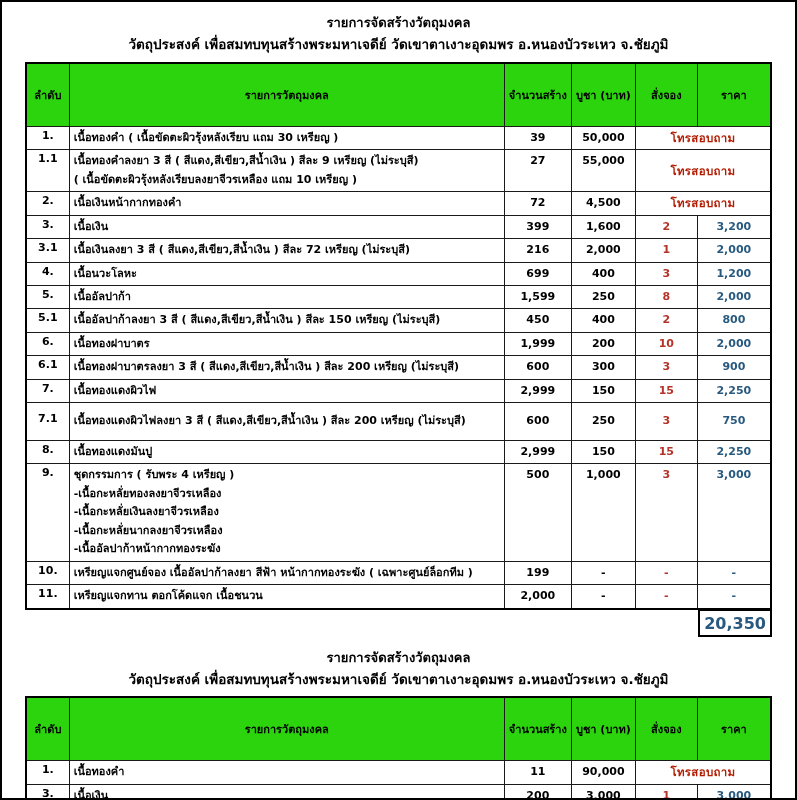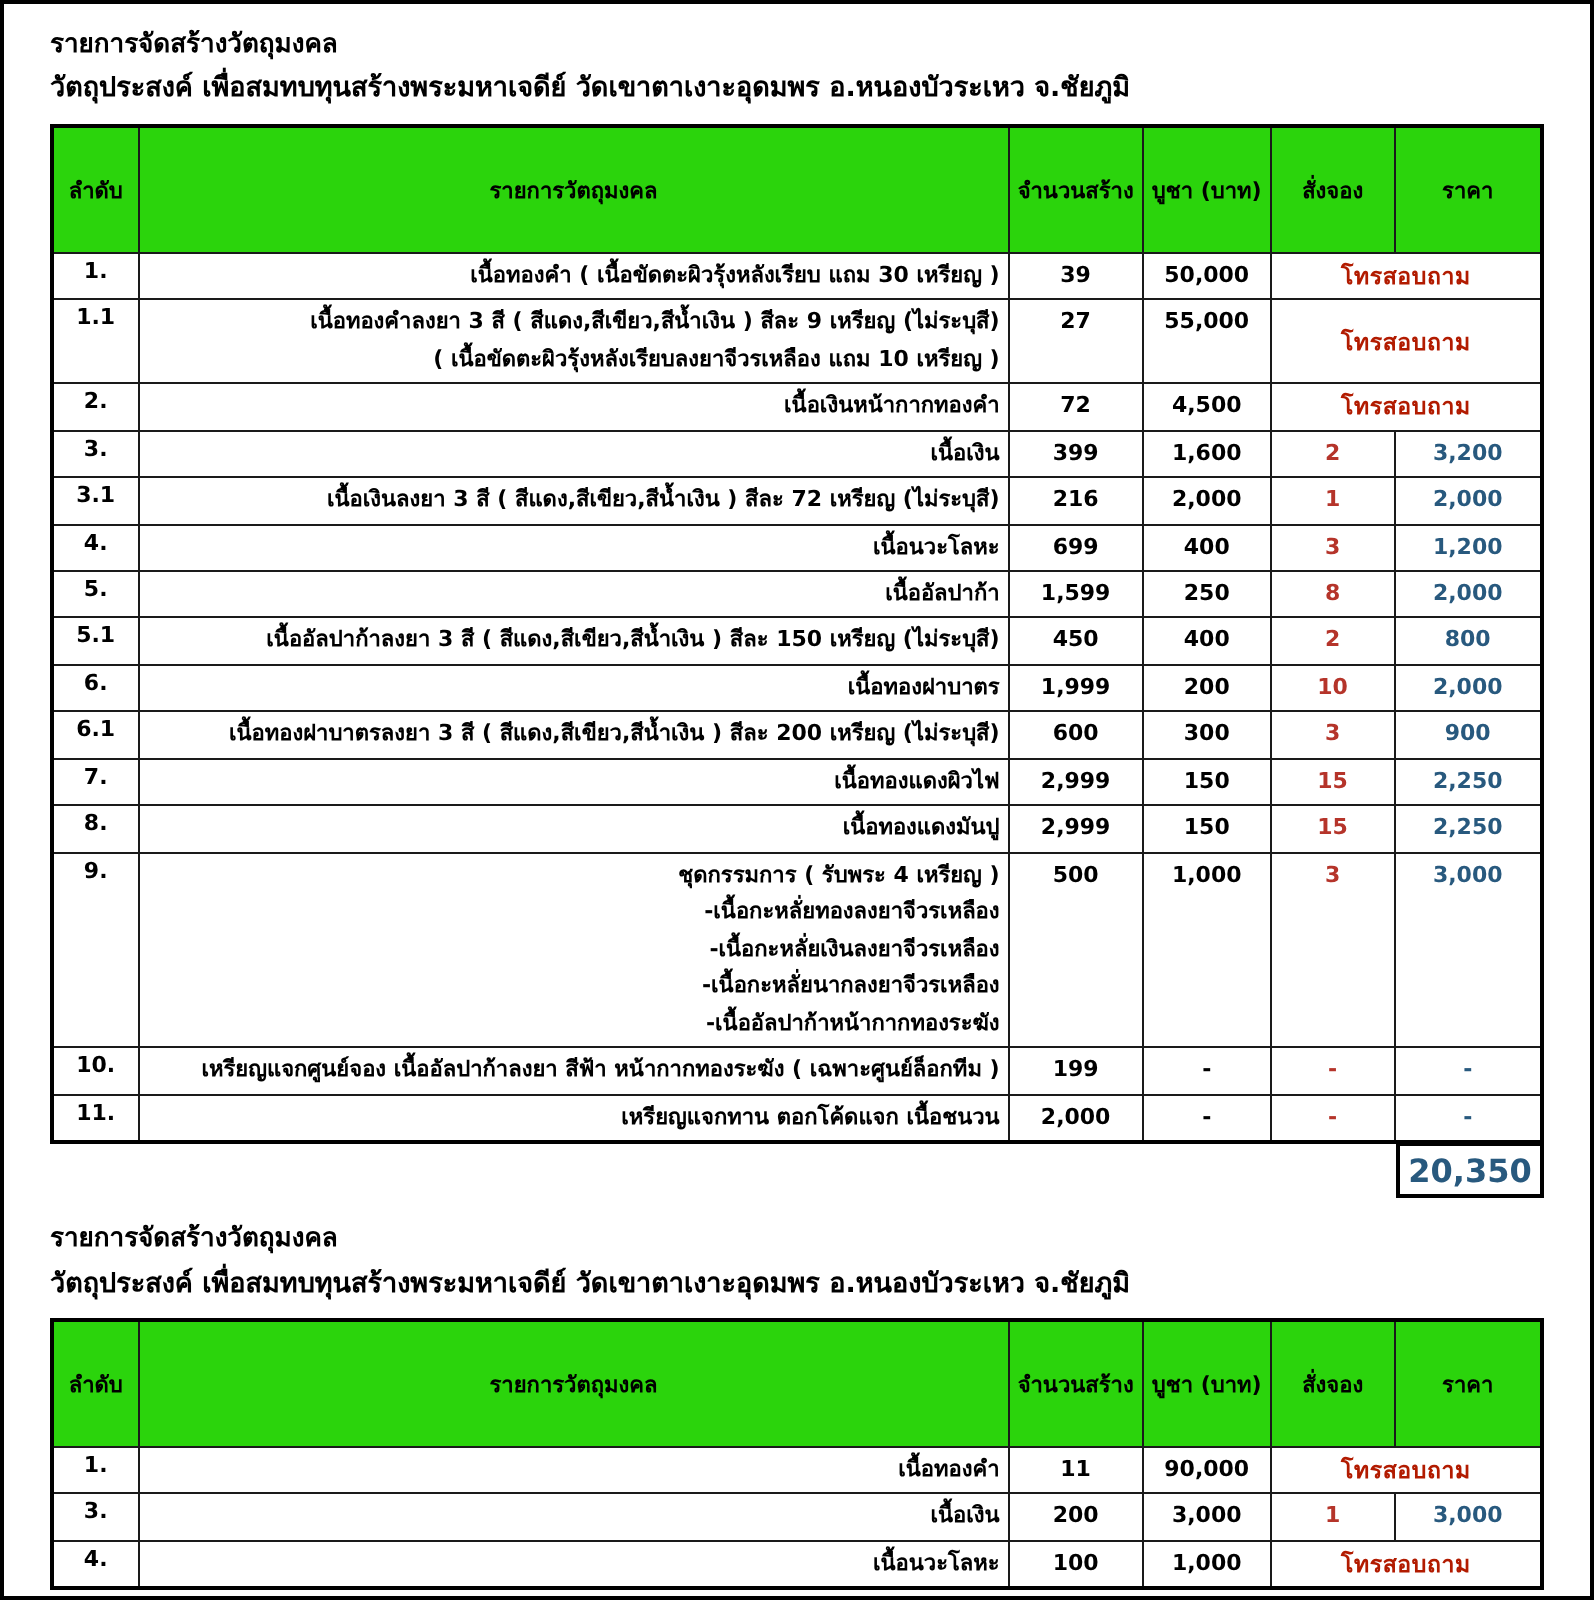--- a/index.html
+++ b/index.html
@@ -5,21 +5,21 @@
   html,body{margin:0;padding:0;background:#ffffff;}
   body{
     width:797px;height:800px;
     font-family:"DejaVu Sans",sans-serif;
     color:#000;
     box-sizing:border-box;
     border:2px solid #000;
     overflow:hidden;
   }
   .page{padding:6px 23px 0 23px;}
-  .titles{text-align:left;font-weight:700;margin:4px 0 6px 0;}
+  .titles{text-align:center;font-weight:700;margin:4px 0 6px 0;}
   .titles .t1{font-size:13px;line-height:1.65;}
   .titles .t2{font-size:13px;line-height:1.65;}
   .titles .t3{font-size:13.5px;line-height:1.65;}
   table{
     width:100%;
     border-collapse:collapse;
     table-layout:fixed;
     border:2px solid #000;
   }
   th,td{
@@ -36,21 +36,21 @@
     font-size:11px;
     color:#000;
   }
   col.c-no{width:5.8%;}
   col.c-desc{width:58.4%;}
   col.c-made{width:9%;}
   col.c-price{width:8.6%;}
   col.c-order{width:8.3%;}
   col.c-total{width:9.9%;}
   td.no{text-align:center;vertical-align:top;}
-  td.desc{text-align:right;vertical-align:top;}
+  td.desc{text-align:left;vertical-align:top;}
   .desc-line{line-height:1.68;white-space:nowrap;overflow:hidden;}
   td.num{text-align:center;vertical-align:top;line-height:1.68;}
   td.made,td.price{color:#000;}
   td.order{color:var(--order-red);}
   td.total{color:var(--price-blue);}
   td.call{
     text-align:center;vertical-align:middle;
     color:var(--call-red);
     font-size:11.5px;
     letter-spacing:.3px;
@@ -201,20 +201,30 @@
           <tr>
             <td class="no">7.</td>
             <td class="desc">
               <div class="desc-line">เนื้อทองแดงผิวไฟ</div>
             </td>
             <td class="num made">2,999</td>
             <td class="num price">150</td>
             <td class="num order">15</td>
             <td class="num total">2,250</td>
           </tr>
+          <tr class="tall">
+            <td class="no">7.1</td>
+            <td class="desc">
+              <div class="desc-line">เนื้อทองแดงผิวไฟลงยา 3 สี ( สีแดง,สีเขียว,สีน้ำเงิน ) สีละ 200 เหรียญ (ไม่ระบุสี)</div>
+            </td>
+            <td class="num made">600</td>
+            <td class="num price">250</td>
+            <td class="num order">3</td>
+            <td class="num total">750</td>
+          </tr>
           <tr>
             <td class="no">8.</td>
             <td class="desc">
               <div class="desc-line">เนื้อทองแดงมันปู</div>
             </td>
             <td class="num made">2,999</td>
             <td class="num price">150</td>
             <td class="num order">15</td>
             <td class="num total">2,250</td>
           </tr>

